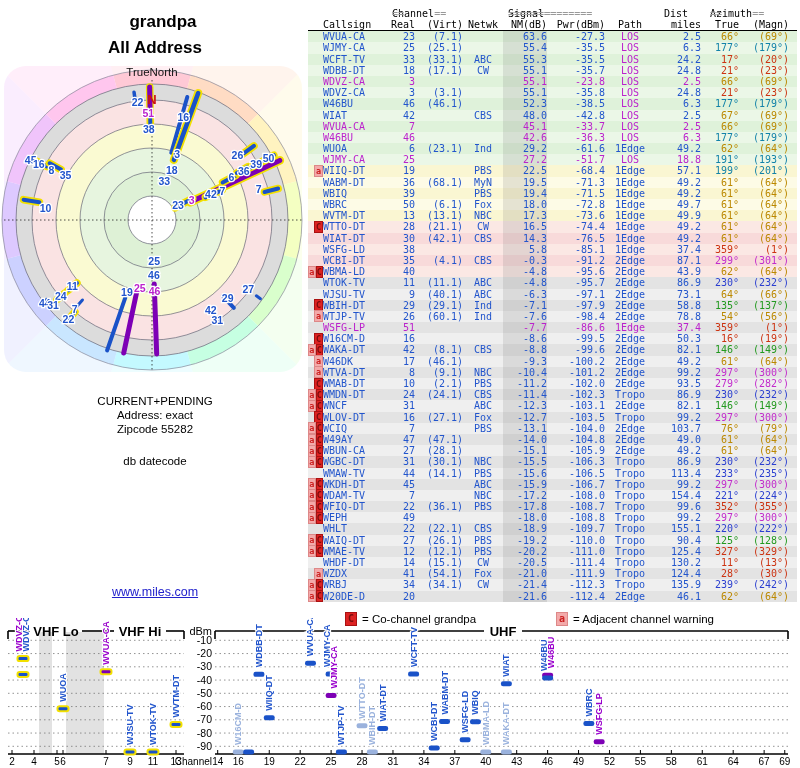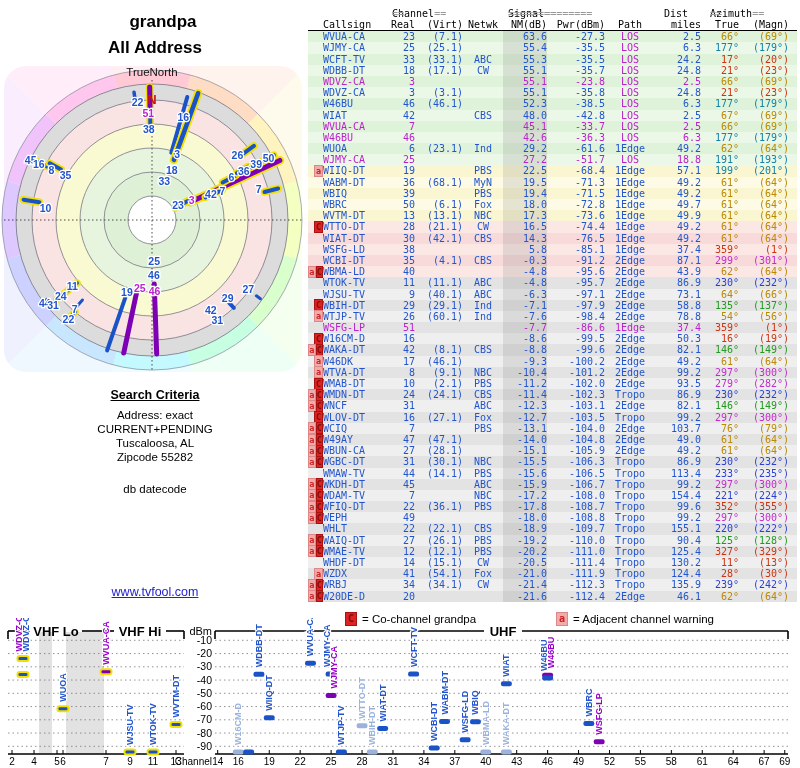--- a/index.html
+++ b/index.html
@@ -163,32 +163,30 @@
           <text x="227.7177623800307" y="239.908038236913" text-anchor="middle" font-size="10.5px" font-weight="bold" fill="#2255cc" stroke="#ffffff" stroke-width="2.6" paint-order="stroke">29</text>
           <text x="248.27302233061874" y="231.44644502280428" text-anchor="middle" font-size="10.5px" font-weight="bold" fill="#2255cc" stroke="#ffffff" stroke-width="2.6" paint-order="stroke">27</text>
           <text x="210.82101578162292" y="252.0764213381058" text-anchor="middle" font-size="10.5px" font-weight="bold" fill="#2255cc" stroke="#ffffff" stroke-width="2.6" paint-order="stroke">42</text>
           <text x="217.35668420180323" y="262.1404681534509" text-anchor="middle" font-size="10.5px" font-weight="bold" fill="#2255cc" stroke="#ffffff" stroke-width="2.6" paint-order="stroke">31</text>
         </g>
         <text x="152" y="14" text-anchor="middle" font-size="11.5px" fill="#111">TrueNorth</text>
         <text x="152" y="42" text-anchor="middle" font-size="13px" font-weight="bold" fill="#cc1111">N</text>
       </svg></div>
 
 <div class="abs search" style="top:388px;">
-  <div class="hd">Search Criteria</div>
   <div style="height:6px"></div>
+  <div class="ln">CURRENT+PENDING</div>
   <div class="ln">Address: exact</div>
-  <div class="ln">CURRENT+PENDING</div>
-  <div class="ln">Tuscaloosa, AL</div>
   <div class="ln">Zipcode 55282</div>
   <div style="height:18px"></div>
   <div class="ln">db datecode</div>
 </div>
 
 <div class="abs" style="left:0;top:582px;width:310px;text-align:center;">
-  <a class="link">www.tvfool.com</a>
+  <a class="link">www.miles.com</a>
 </div>
 
 <div id="tbl" class="abs">
   <div id="thead">
         <div class="hline1">
           <span style="left: 84px;"><span class="eq">==</span>Channel<span class="eq">==</span></span>
           <span style="left: 200px;"><span class="eq">========</span>Signal<span class="eq">========</span></span>
           <span style="left: 356px;">Dist</span>
           <span style="left: 402px;"><span class="eq">==</span>Azimuth<span class="eq">==</span></span>
         </div>

